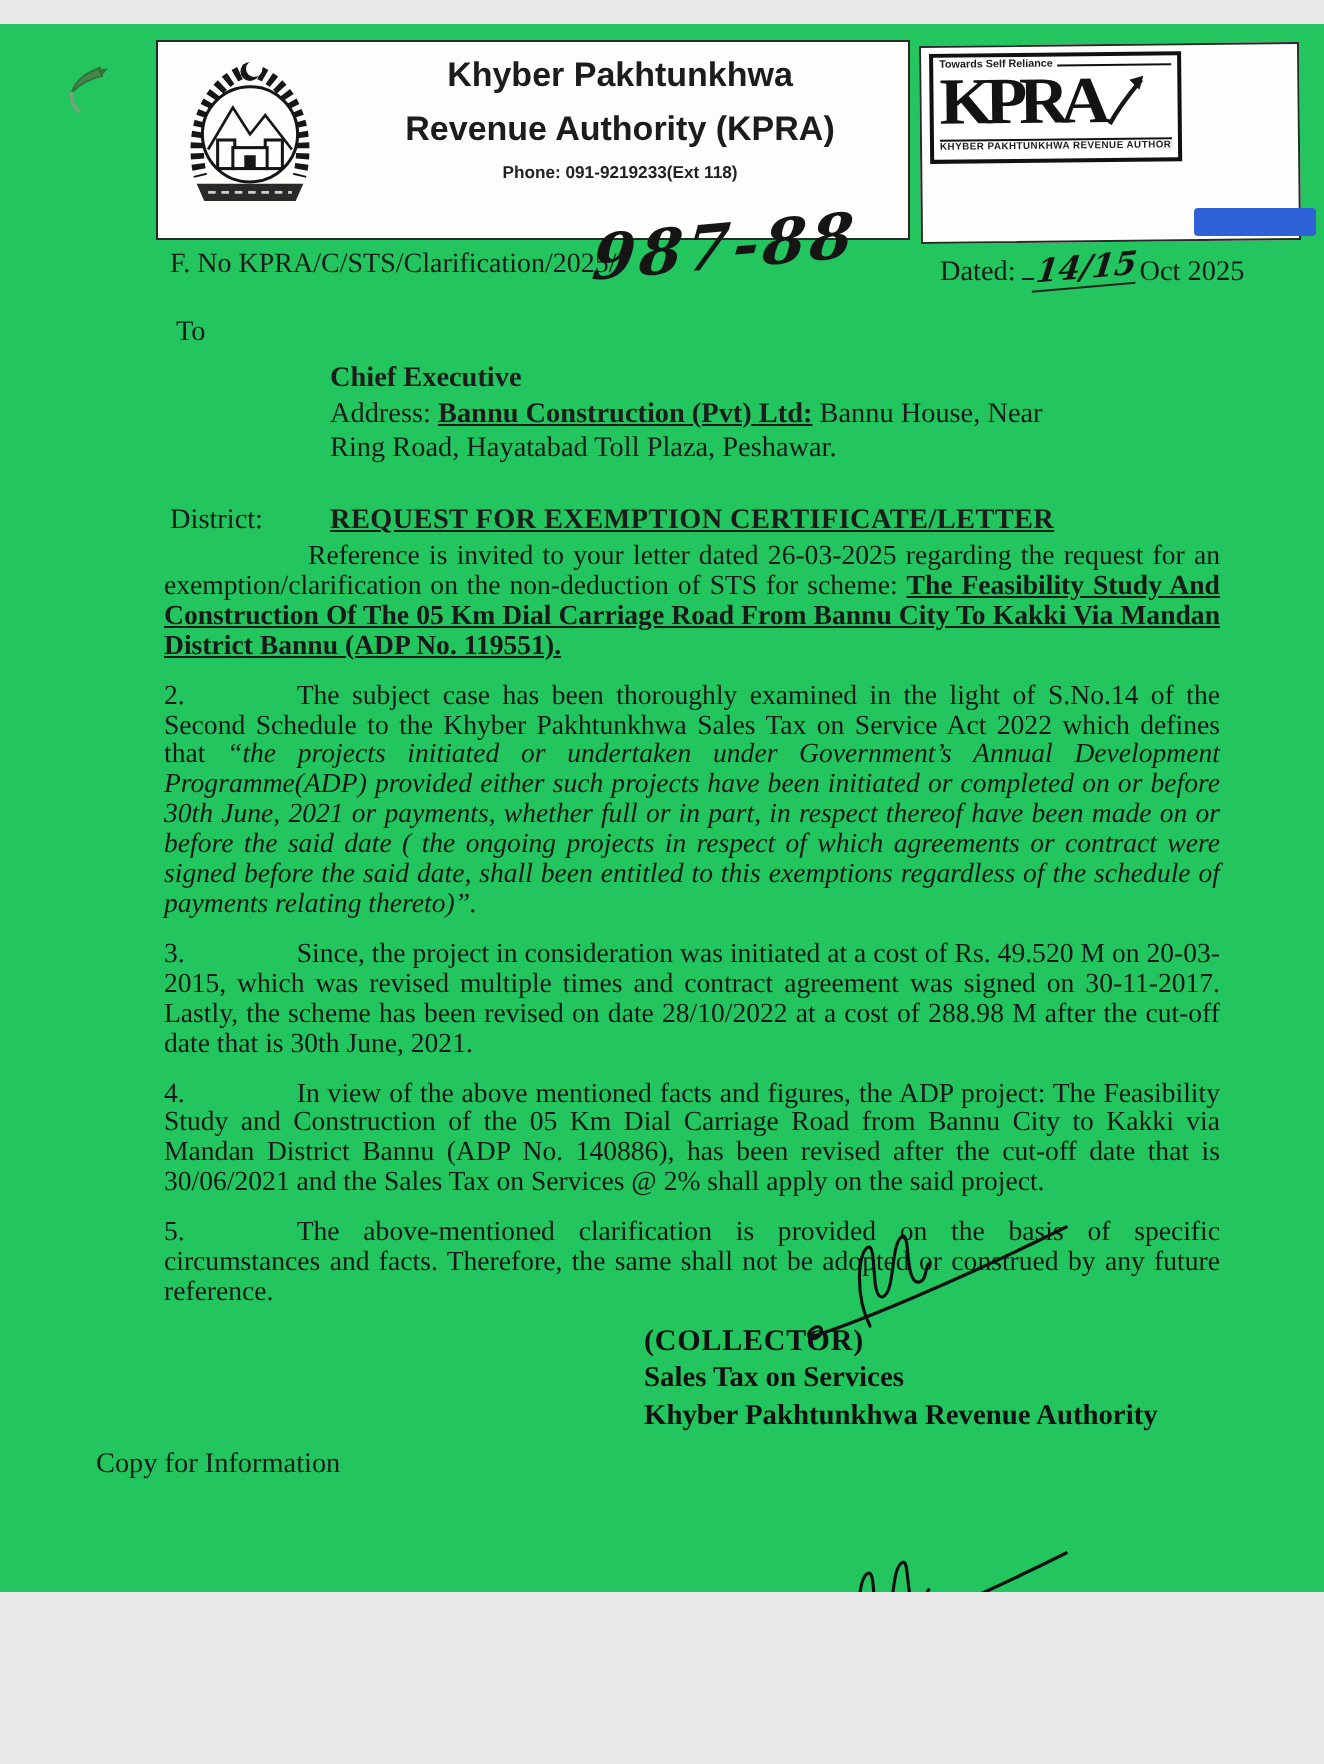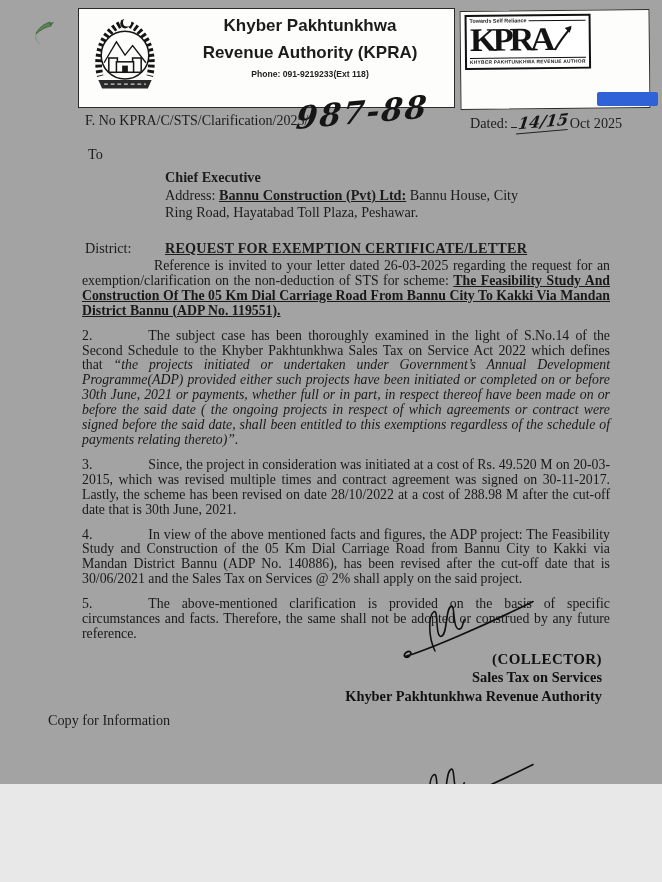--- a/index.html
+++ b/index.html
@@ -1,18 +1,18 @@
 <!DOCTYPE html>
 <html><head>
 <meta charset="utf-8">
 <style>
   html,body{margin:0;padding:0;background:#e8e8e8;}
   .page{
-    position:relative; width:662px; height:784px; margin:0 auto;
-    background:#a3a3a3; color:#1c1c1c; overflow:hidden;
+    position:relative; width:662px; height:784px; margin:12px auto;
+    background:#22c55e; color:#1c1c1c; overflow:hidden;
     font-family:"Liberation Serif", serif;
   }
   
   .header-box{
     position:absolute; left:78px; top:8px; width:377px; height:100px;
     border:1.6px solid #2a2a2a; background:#fdfdfc; box-sizing:border-box;
   }
   .crest{position:absolute; left:6px; top:4px; width:80px; height:90px;}
   .head-center{position:absolute; left:92px; top:4px; width:278px; text-align:center;
     font-family:"Liberation Sans", sans-serif;}
@@ -69,21 +69,21 @@
   .paras{position:absolute; left:82px; top:259px; width:528px;
     font-size:13.8px; line-height:14.9px; color:#191919;}
   .para{margin-bottom:10px; text-align:justify;}
   .para.indent{text-indent:72px;}
   .para-num{}
   .para-gap{display:inline-block; width:56px;}
   .seg-normal{}
   .seg-bold-underline{font-weight:bold; text-decoration:underline;}
   .seg-italic{font-style:italic;}
   
-  .sig{position:absolute; width:280px; text-align:right; color:#111;}
+  .sig{position:absolute; width:280px; text-align:left; color:#111;}
   .sig1{left:322px; top:596px;}
   .sig2{left:322px; top:759px;}
   .sig-svg{display:block; margin:0 auto -11px; transform:translateX(6px);}
   .sig-title{font-size:15px; font-weight:bold; letter-spacing:0.4px;}
   .sig-dept{font-size:14.4px; font-weight:bold; line-height:19px;}
   .sig-org{font-size:14.4px; font-weight:bold; line-height:19px;}
   
   .copy-head{position:absolute; left:48px; top:712px; font-size:14.2px;}
   .copy-items{position:absolute; left:80px; top:733px; font-size:14.2px;}
   .copy-item .ci-num{font-weight:bold; margin-right:10px;}
@@ -149,21 +149,21 @@
   <div class="hand ref-hand">987-88</div>
   <div class="date-line">
     <span>Dated:</span>
     <span class="date-underscore"></span><span class="hand date-hand">14/15</span><span>Oct 2025</span>
   </div>
 
   <div class="to">To</div>
   <div class="recipient">
     <div class="r-name">Chief Executive</div>
     <div class="r-addr">
-      <span>Address: </span><span class="bold-underline">Bannu Construction (Pvt) Ltd:</span><span> Bannu House, City Ring Road, Hayatabad Toll Plaza, Peshawar.</span>
+      <span>Address: </span><span class="bold-underline">Bannu Construction (Pvt) Ltd:</span><span> Bannu House, Near Ring Road, Hayatabad Toll Plaza, Peshawar.</span>
     </div>
   </div>
 
   <div class="subject-row">
     <span class="subj-label">District:</span><span class="subj-value">REQUEST FOR EXEMPTION CERTIFICATE/LETTER</span>
   </div>
 
   <div class="paras" id="paras">
       <div class="para indent"><span class="seg-normal">Reference is invited to your letter dated 26-03-2025 regarding the request for an exemption/clarification on the non-deduction of STS for scheme: </span><span class="seg-bold-underline">The Feasibility Study And Construction Of The 05 Km Dial Carriage Road From Bannu City To Kakki Via Mandan District Bannu (ADP No. 119551).</span></div>
       <div class="para"><span class="para-num">2.</span><span class="para-gap"></span><span class="seg-normal">The subject case has been thoroughly examined in the light of S.No.14 of the Second Schedule to the Khyber Pakhtunkhwa Sales Tax on Service Act 2022 which defines that </span><span class="seg-italic">“the projects initiated or undertaken under Government’s Annual Development Programme(ADP) provided either such projects have been initiated or completed on or before 30th June, 2021 or payments, whether full or in part, in respect thereof have been made on or before the said date ( the ongoing projects in respect of which agreements or contract were signed before the said date, shall been entitled to this exemptions regardless of the schedule of payments relating thereto)”.</span></div>

